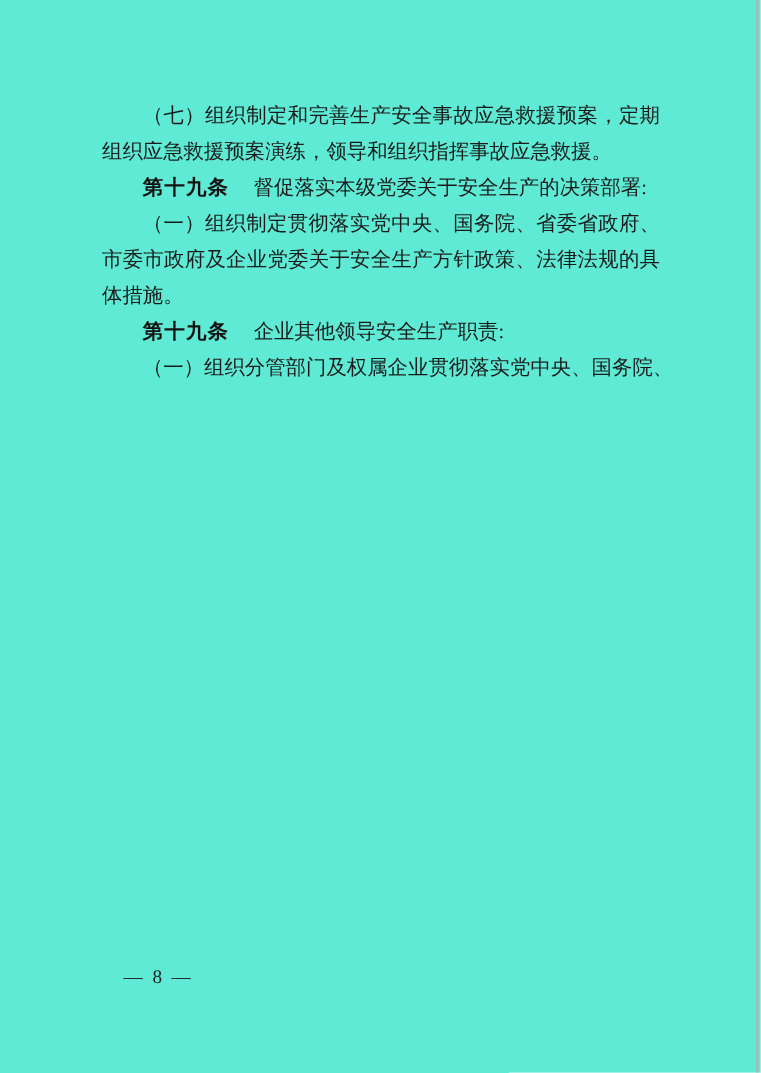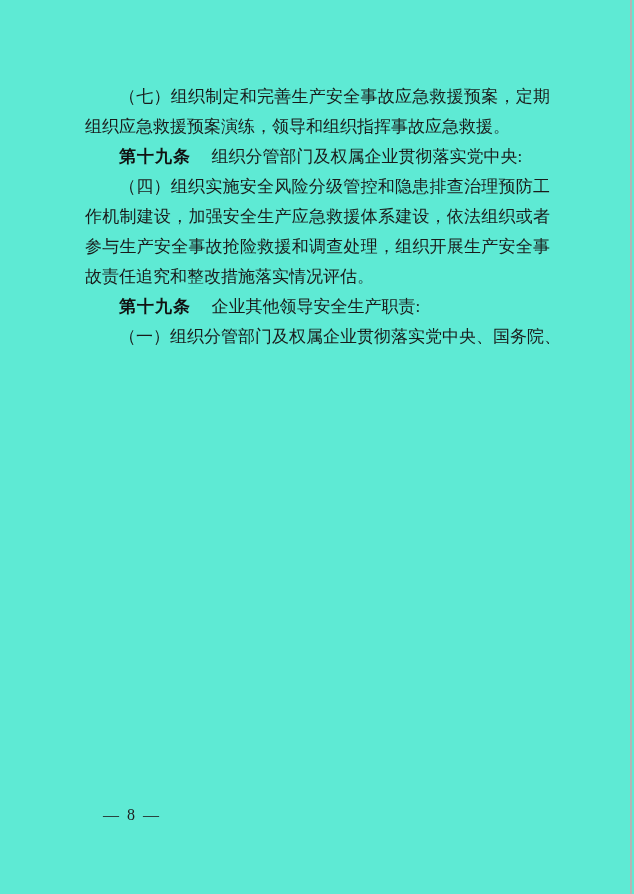--- a/index.html
+++ b/index.html
@@ -66,26 +66,26 @@
 </style>
 </head>
 <body>
 
 <div class="page">
 
   <div class="content">
 
     <p>（七）组织制定和完善生产安全事故应急救援预案，定期组织应急救援预案演练，领导和组织指挥事故应急救援。</p>
 
-    <p class="heading"><b>第十九条</b><span>组织分管部门及权属企业贯彻落实党中央:</span></p>
+    <p class="heading"><b>第十九条</b><span>督促落实本级党委关于安全生产的决策部署:</span></p>
+
+    <p>（一）组织制定贯彻落实党中央、国务院、省委省政府、市委市政府及企业党委关于安全生产方针政策、法律法规的具体措施。</p>
 
 
 
-
-    <p>（四）组织实施安全风险分级管控和隐患排查治理预防工作机制建设，加强安全生产应急救援体系建设，依法组织或者参与生产安全事故抢险救援和调查处理，组织开展生产安全事故责任追究和整改措施落实情况评估。</p>
 
 
     <p class="heading"><b>第十九条</b><span>企业其他领导安全生产职责:</span></p>
 
     <p class="oneline">（一）组织分管部门及权属企业贯彻落实党中央、国务院、</p>
 
   </div>
 
   <div class="page-number">— 8 —</div>
 

